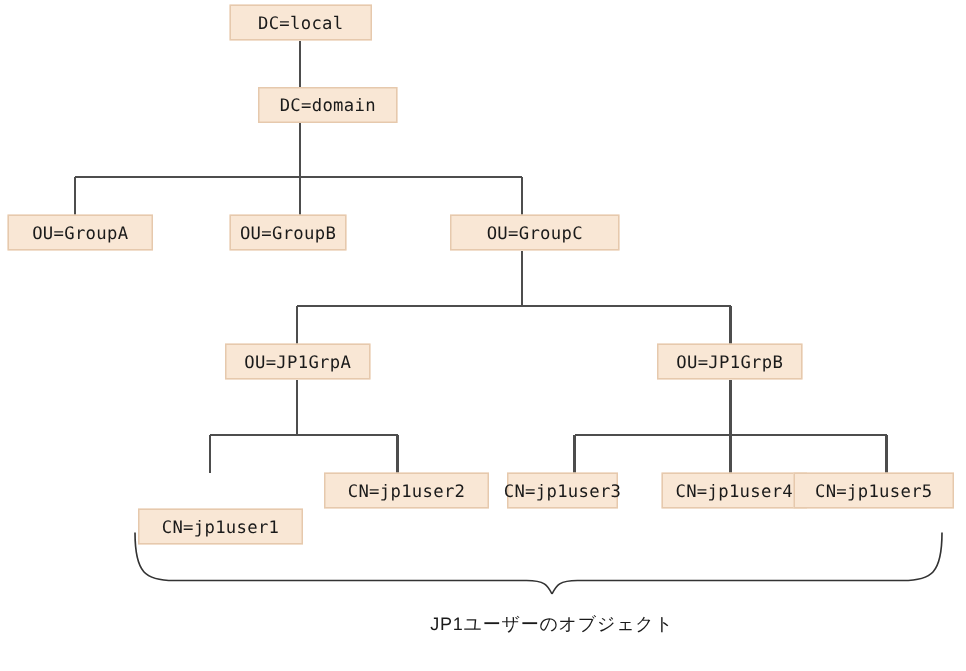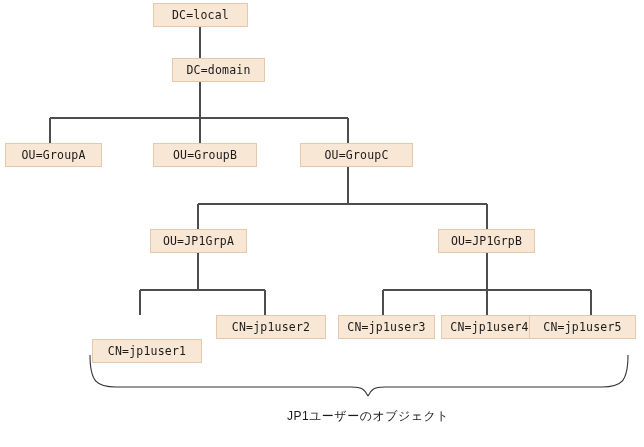--- a/index.html
+++ b/index.html
@@ -95,41 +95,41 @@
     <span>DC=local</span>
   </div>
 
   <div class="node" style="left:153px; top:58px; width:93px; height:24px;margin-left:19px;">
     <span>DC=domain</span>
   </div>
 
   <div class="node" style="left:5px; top:143px; width:97px; height:24px;">
     <span>OU=GroupA</span>
   </div>
-  <div class="node" style="left:153px; top:143px; width:104px; height:24px;">
+  <div class="node" style="left:153px; top:143px; width:78px; height:24px;">
     <span>OU=GroupB</span>
   </div>
   <div class="node" style="left:300px; top:143px; width:113px; height:24px;">
     <span>OU=GroupC</span>
   </div>
 
   <div class="node" style="left:150px; top:229px; width:97px; height:24px;">
     <span>OU=JP1GrpA</span>
   </div>
   <div class="node" style="left:438px; top:229px; width:97px; height:24px;">
     <span>OU=JP1GrpB</span>
   </div>
 
   <div class="node" style="left:92px; top:315px; width:110px; height:24px;margin-top:24px;">
     <span>CN=jp1user1</span>
   </div>
   <div class="node" style="left:216px; top:315px; width:110px; height:24px;">
     <span>CN=jp1user2</span>
   </div>
-  <div class="node" style="left:338px; top:315px; width:97px; height:24px;">
+  <div class="node" style="left:338px; top:315px; width:74px; height:24px;">
     <span>CN=jp1user3</span>
   </div>
   <div class="node" style="left:441px; top:315px; width:97px; height:24px;">
     <span>CN=jp1user4</span>
   </div>
   <div class="node" style="left:529px; top:315px; width:107px; height:24px;">
     <span>CN=jp1user5</span>
   </div>
 
   <div class="caption" style="left:368px; top:408px;">JP1ユーザーのオブジェクト</div>

